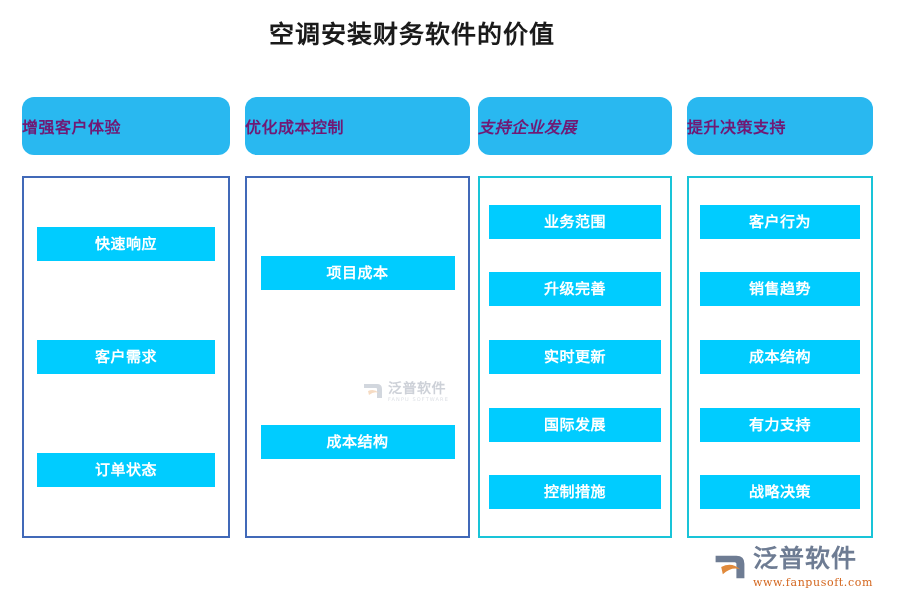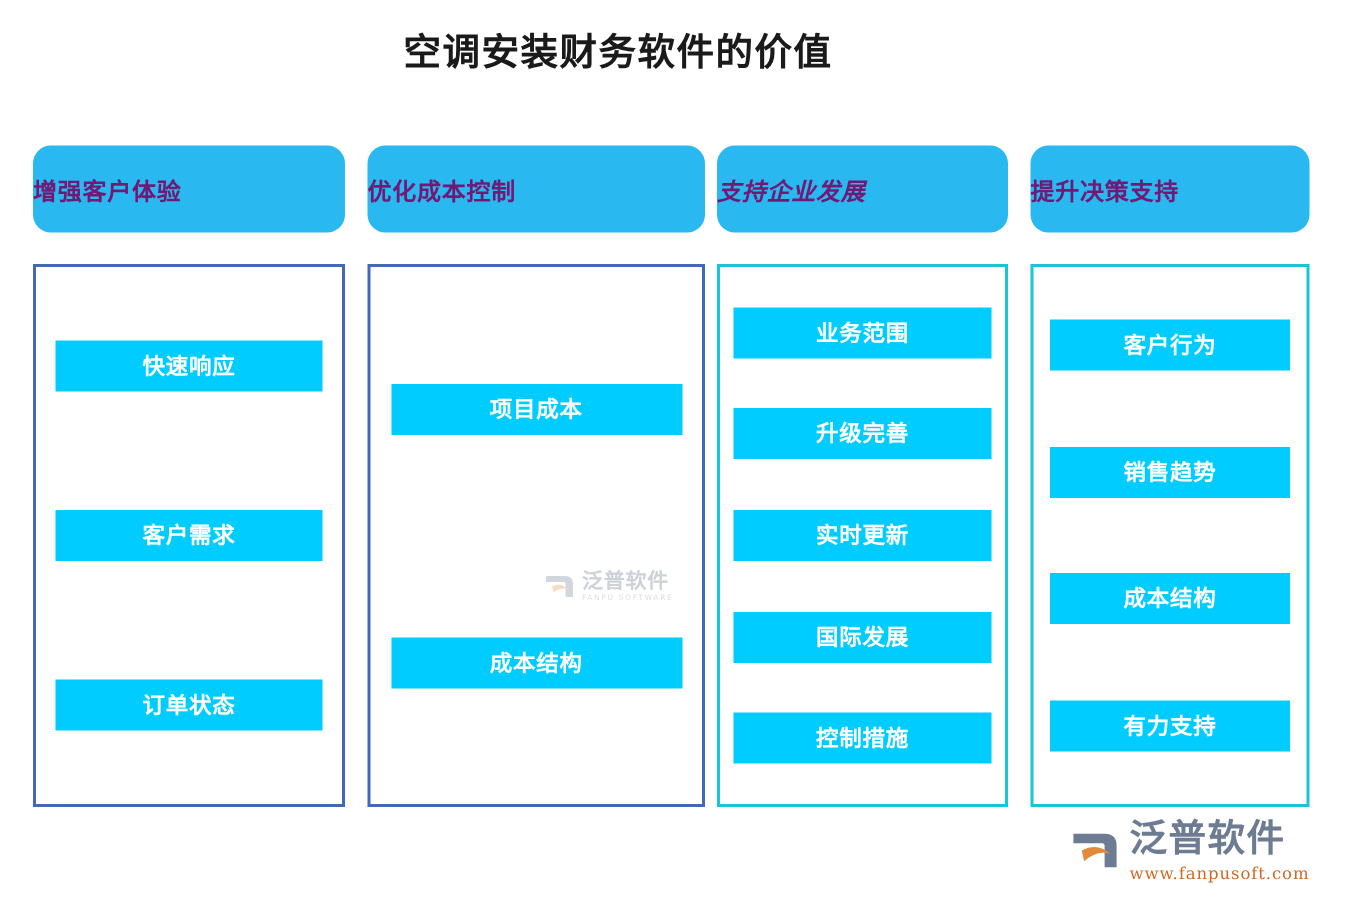--- a/index.html
+++ b/index.html
@@ -193,20 +193,21 @@
     <div class="item-pill">实时更新</div>
     <div class="item-pill">国际发展</div>
     <div class="item-pill">控制措施</div>
   </div>
 
   <div class="column-box cb3">
     <div class="item-pill">客户行为</div>
     <div class="item-pill">销售趋势</div>
     <div class="item-pill">成本结构</div>
     <div class="item-pill">有力支持</div>
+    <div class="item-pill">战略决策</div>
   </div>
 
 </div>
 
 <div class="watermark-center">
   <span class="wm-mark">
     <svg viewBox="0 0 44 40" width="22" height="20" xmlns="http://www.w3.org/2000/svg">
       <path d="M4 6 L30 6 Q40 6 40 16 L40 34 L30 34 L30 16 Q30 14 28 14 L4 14 Z" fill="#6e7c93"></path>
       <path d="M12 20 Q24 14 34 24 Q24 20 14 28 Z" fill="#e08a3c"></path>
     </svg>

